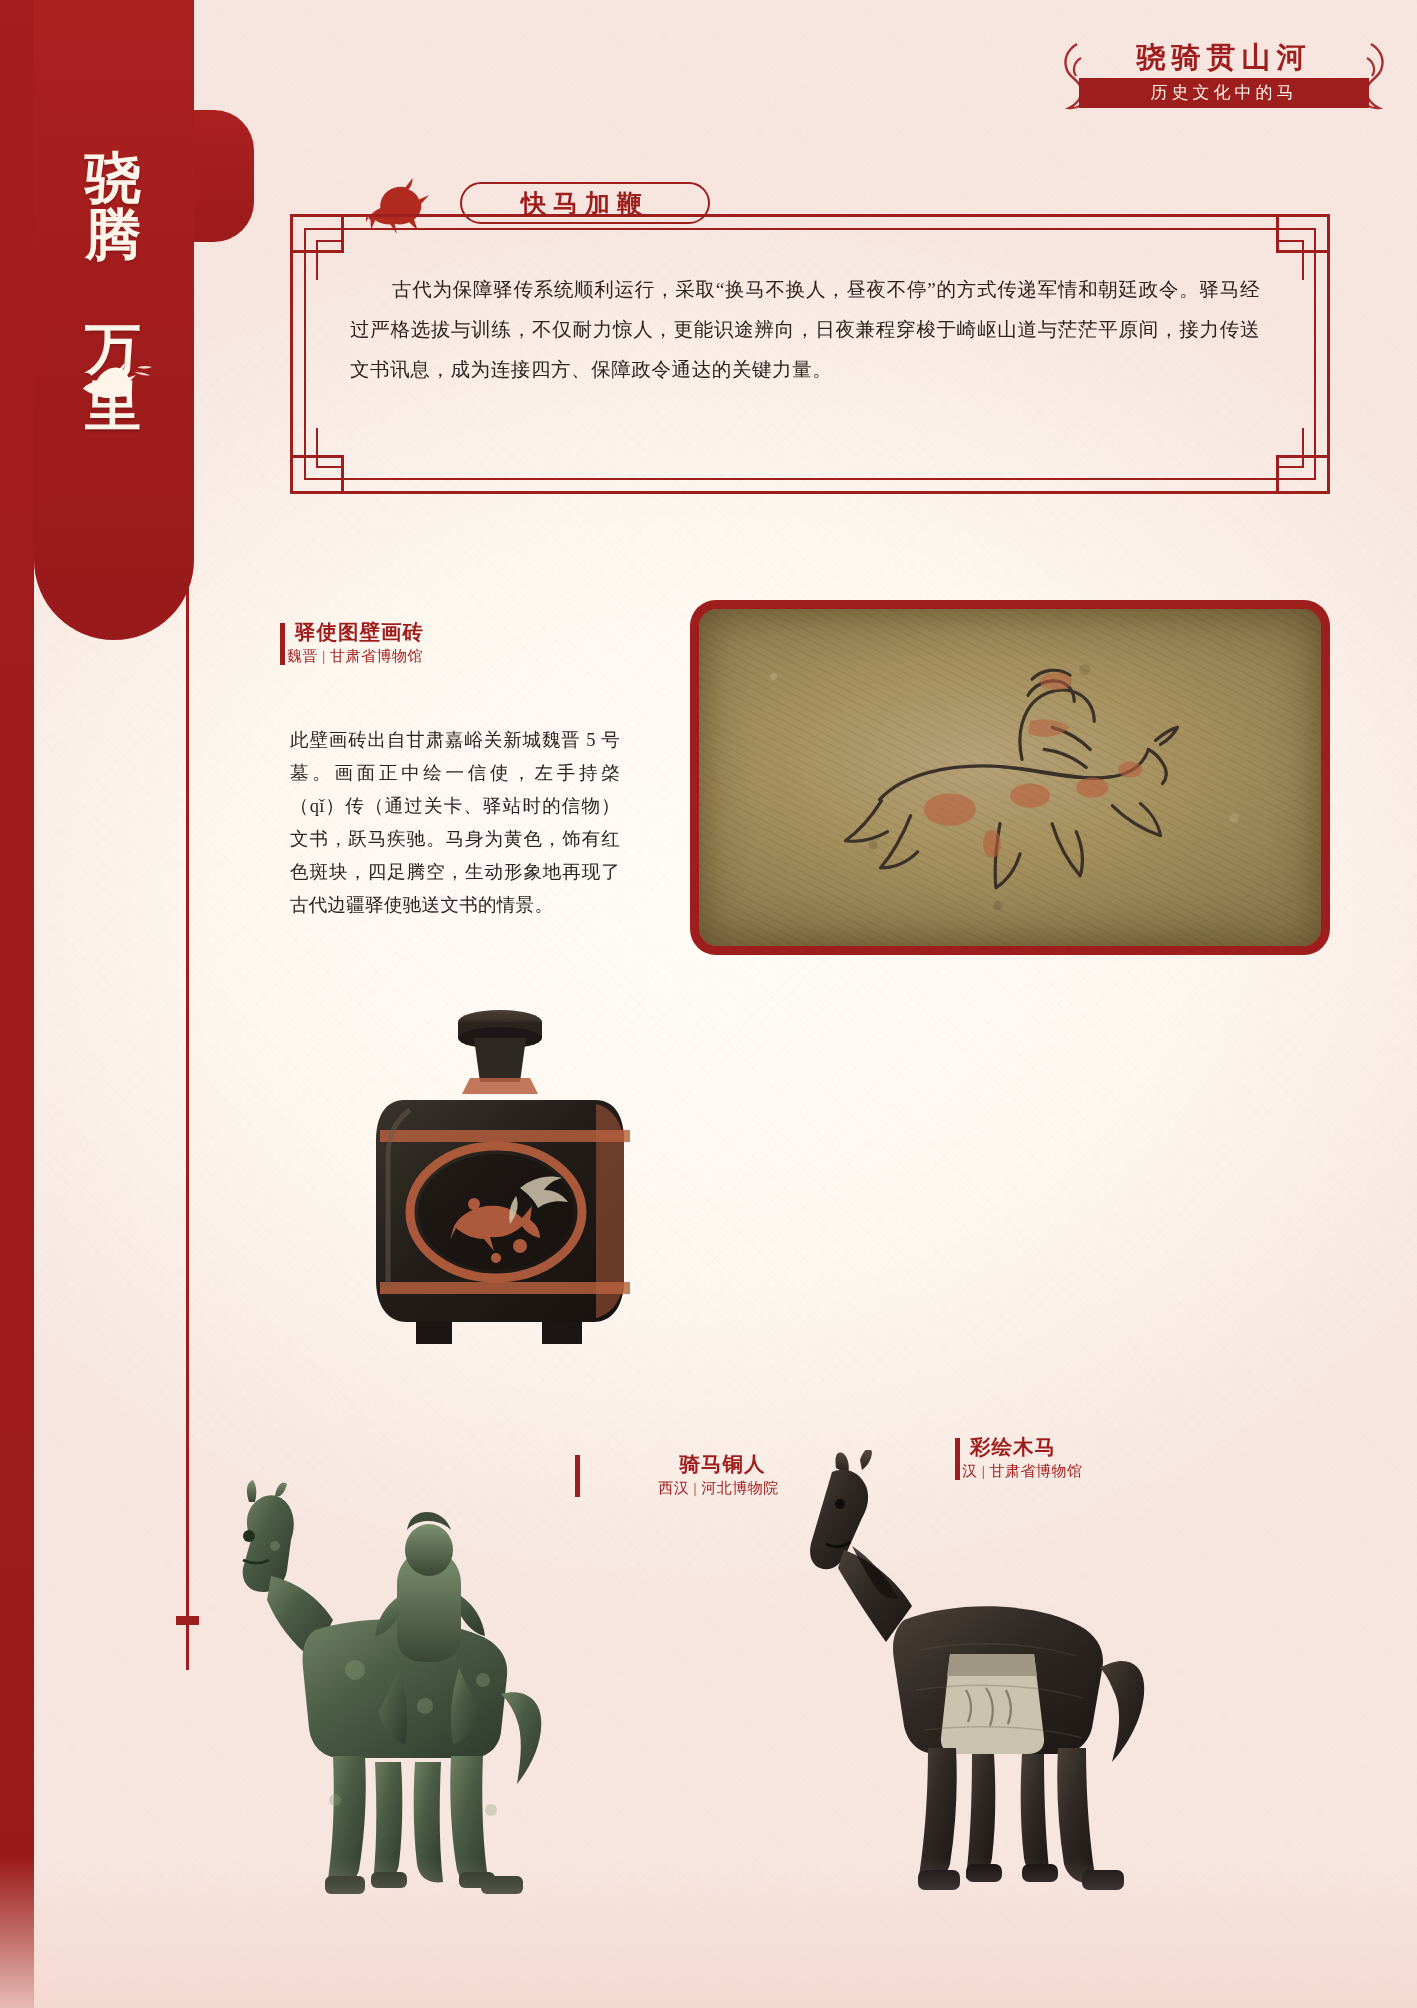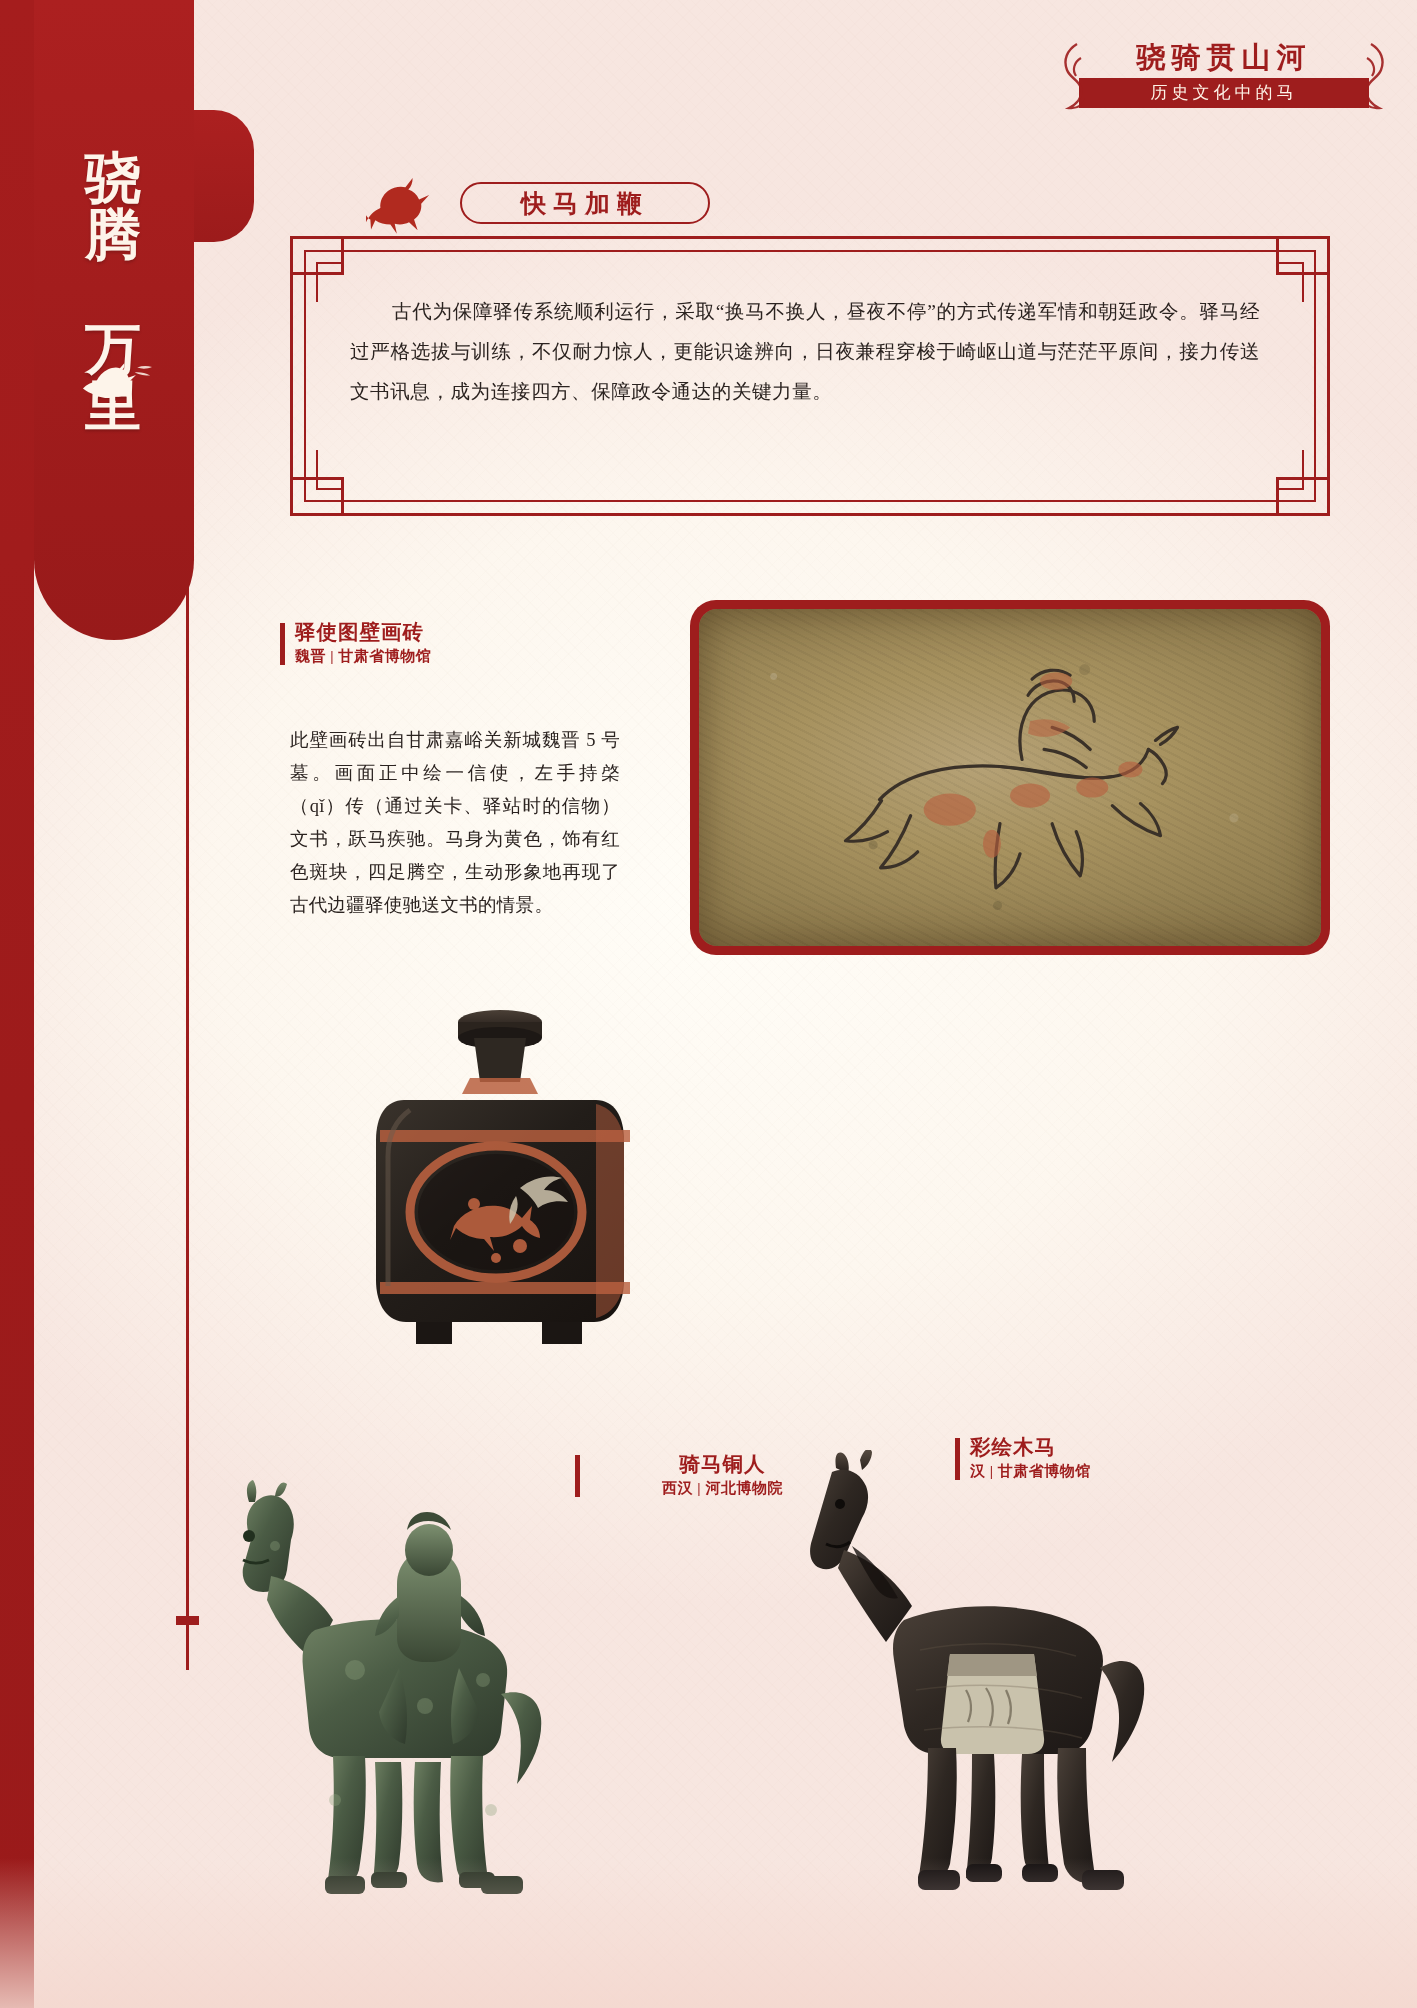--- a/index.html
+++ b/index.html
@@ -123,21 +123,21 @@
     border-radius: 21px;
     color: #9e1d1d;
     font-size: 25px; font-weight: 700;
     letter-spacing: 7px;
     text-align: center;
     line-height: 39px;
   }
 
   
   .frame {
-    position: absolute; left: 290px; top: 236px;
+    position: absolute; left: 290px; top: 214px;
     width: 1128px; height: 280px;
   }
   .frame .fr-line {
     position:absolute; background:#9e1d1d;
   }
   .frame-txt {
     position: absolute; left: 60px; top: 56px;
     width: 910px;
     font-size: 19.5px;
     line-height: 40px;
@@ -153,24 +153,23 @@
   .cap .bar {
     position: absolute; left: 0; top: 3px;
     width: 5px; height: 42px; background: #9e1d1d;
   }
   .cap .t1 {
     margin-left: 15px;
     color: #9e1d1d; font-size: 20.5px; font-weight: 700;
     letter-spacing: 1px; line-height: 25px;
   }
   .cap .t2 {
-    margin-left: 15px;
+    margin-left: 7px;
     color: #9e1d1d; font-size: 15px; letter-spacing: .5px;
     line-height: 22px;
-    font-weight: bold;
   }
   .body-txt {
     position: absolute;
     color: #2b2320;
     font-size: 18.5px;
     line-height: 33px;
     text-align: justify;
     letter-spacing: .3px;
     margin-top: 24px;
   }

